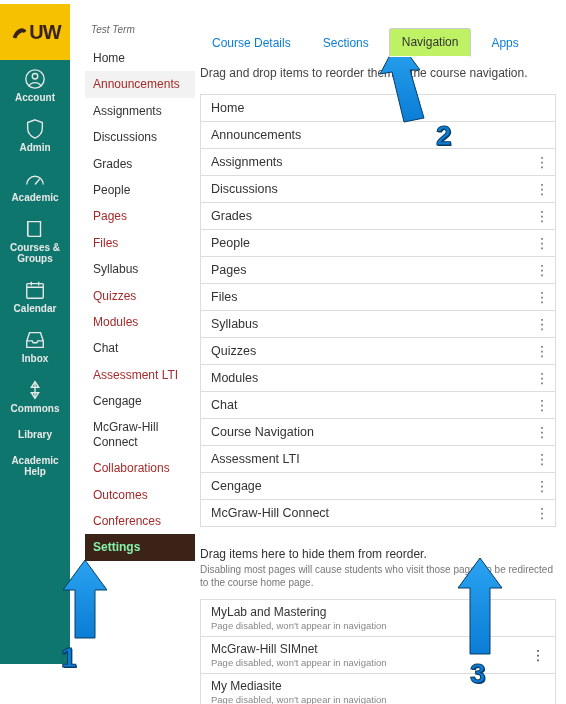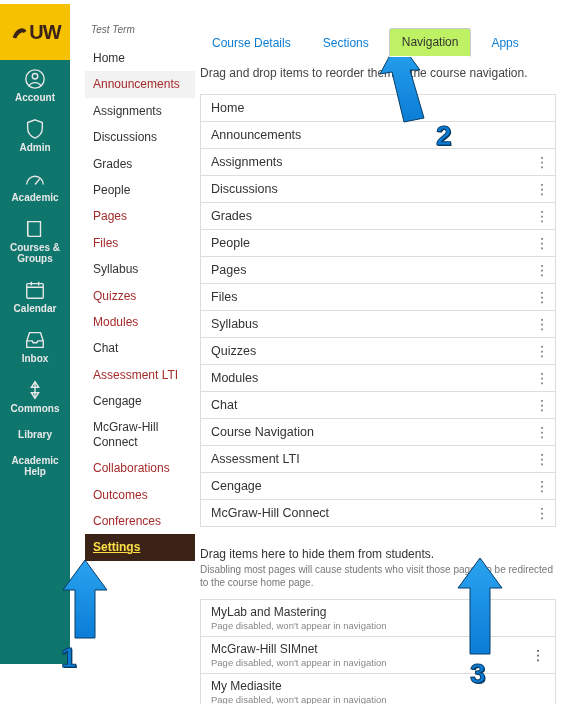--- a/index.html
+++ b/index.html
@@ -12,21 +12,21 @@
   .gn-item { width: 100%; text-align: center; padding: 8px 2px 7px 2px; cursor: pointer; font-size: 10px; line-height: 1.1; font-weight: bold; }
   .gn-item .gicon { display: block; margin: 0 auto 2px auto; width: 22px; height: 22px; }
   .gn-item .glabel { display: block; }
 
   
   .course-menu { position: absolute; left: 85px; top: 24px; width: 110px; }
   .term { font-size: 10px; color: #666; margin: 0 0 10px 6px; font-style: italic; }
   .cm-item { padding: 6px 8px; font-size: 12px; cursor: pointer; color: #333; line-height: 1.2; }
   .cm-item.red { color: #a52a2a; }
   .cm-item.sel { background: #f2f2f2; color: #a52a2a; }
-  .cm-item.settings { background: #3b2417; color: #fde047; font-weight: bold; text-decoration: underline; }
+  .cm-item.settings { background: #3b2417; color: #86efac; font-weight: bold; }
 
   
   .tabs { position: absolute; left: 200px; top: 28px; display: flex; gap: 8px; font-size: 12px; align-items: flex-end; }
   .tab { padding: 6px 12px 7px 12px; color: #0b7dd6; cursor: pointer; }
   .tab.active { color: #333; border: 1px solid #ccc; border-bottom: 1px solid #fff; border-radius: 3px 3px 0 0; position: relative; z-index: 2; background: #bef264; }
 
   
   .main { position: absolute; left: 200px; top: 66px; width: 356px; }
   .intro { font-size: 12px; color: #444; margin-bottom: 14px; }
   .nav-list { border: 1px solid #ddd; border-bottom: none; }
@@ -219,21 +219,21 @@
       </div>
       <div class="nav-row">
         <span>Cengage</span>
         <span class="dots">⋮</span>
       </div>
       <div class="nav-row">
         <span>McGraw-Hill Connect</span>
         <span class="dots">⋮</span>
       </div>
     </div>
-  <div class="hide-intro">Drag items here to hide them from students.</div>
+  <div class="hide-intro">Drag items here to hide them from reorder.</div>
   <div class="hide-sub">Disabling most pages will cause students who visit those pages to be redirected to the course home page.</div>
   <div class="dis-list" id="disabled-list">
       <div class="dis-row">
         <span class="txt">
           <div>MyLab and Mastering</div>
           <div class="sub">Page disabled, won't appear in navigation</div>
         </span>
         <span class="dots" style="visibility:hidden;font-size:14px;">⋮</span>
       </div>
       <div class="dis-row">

